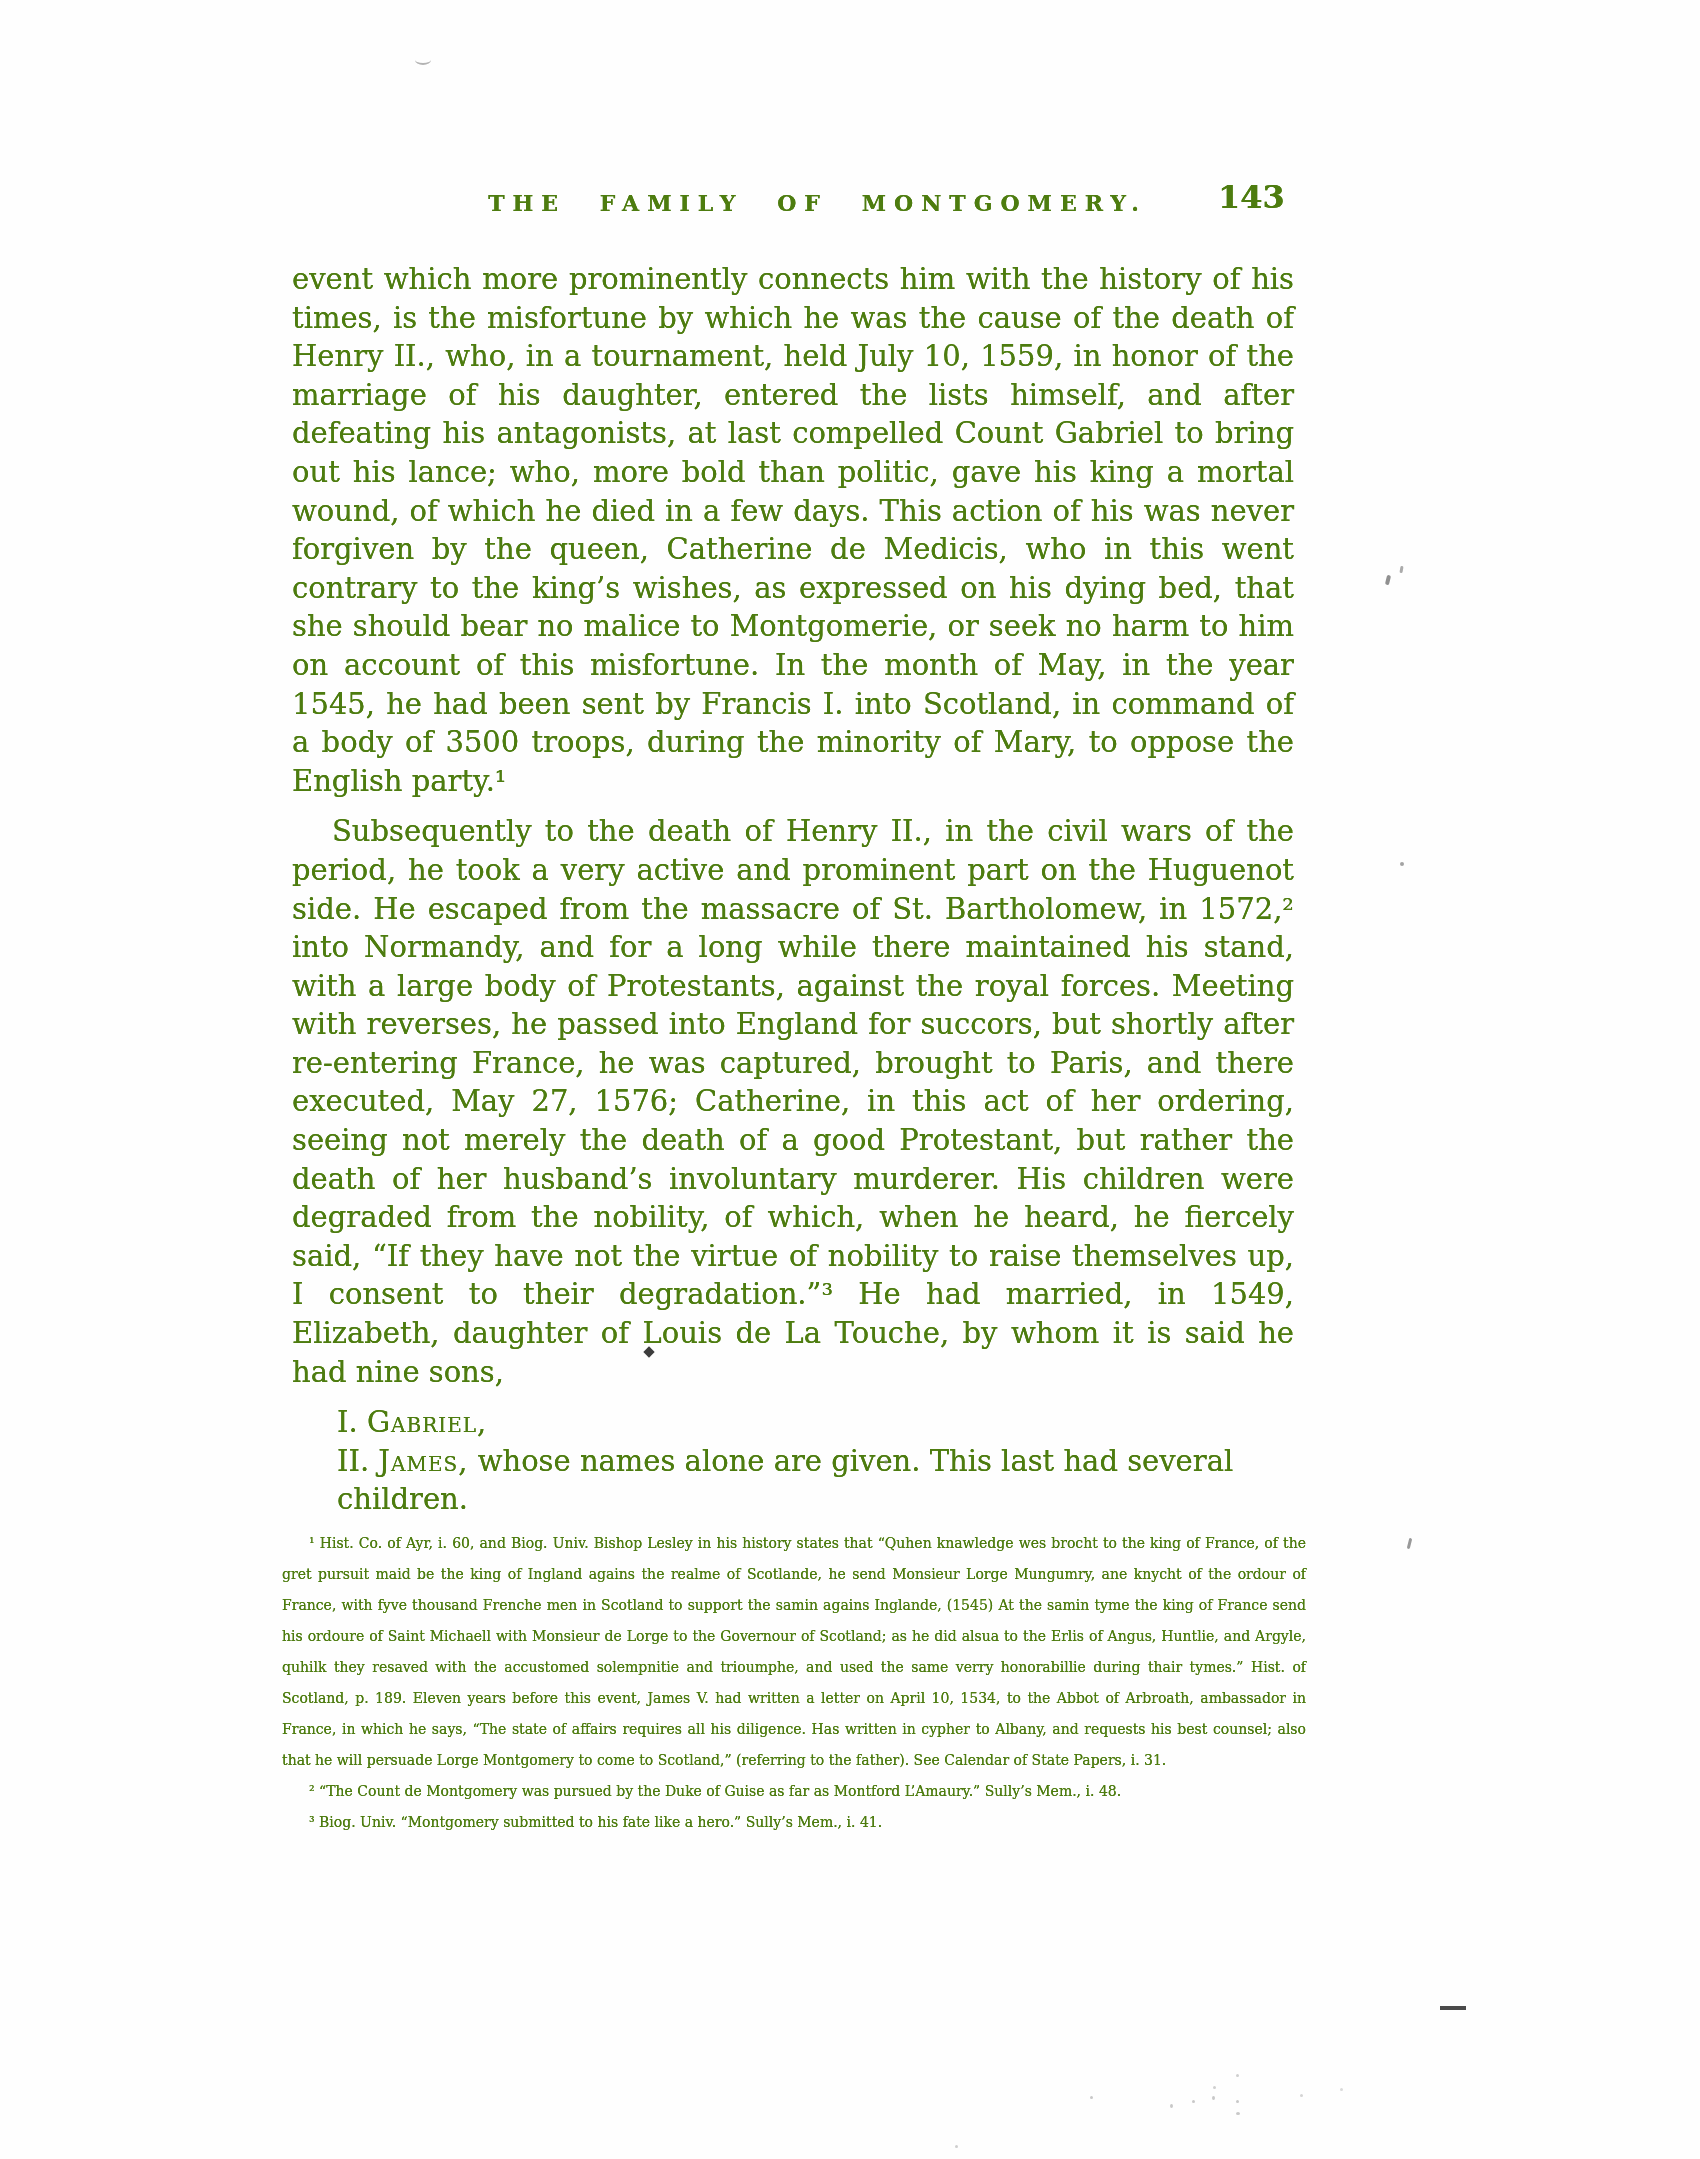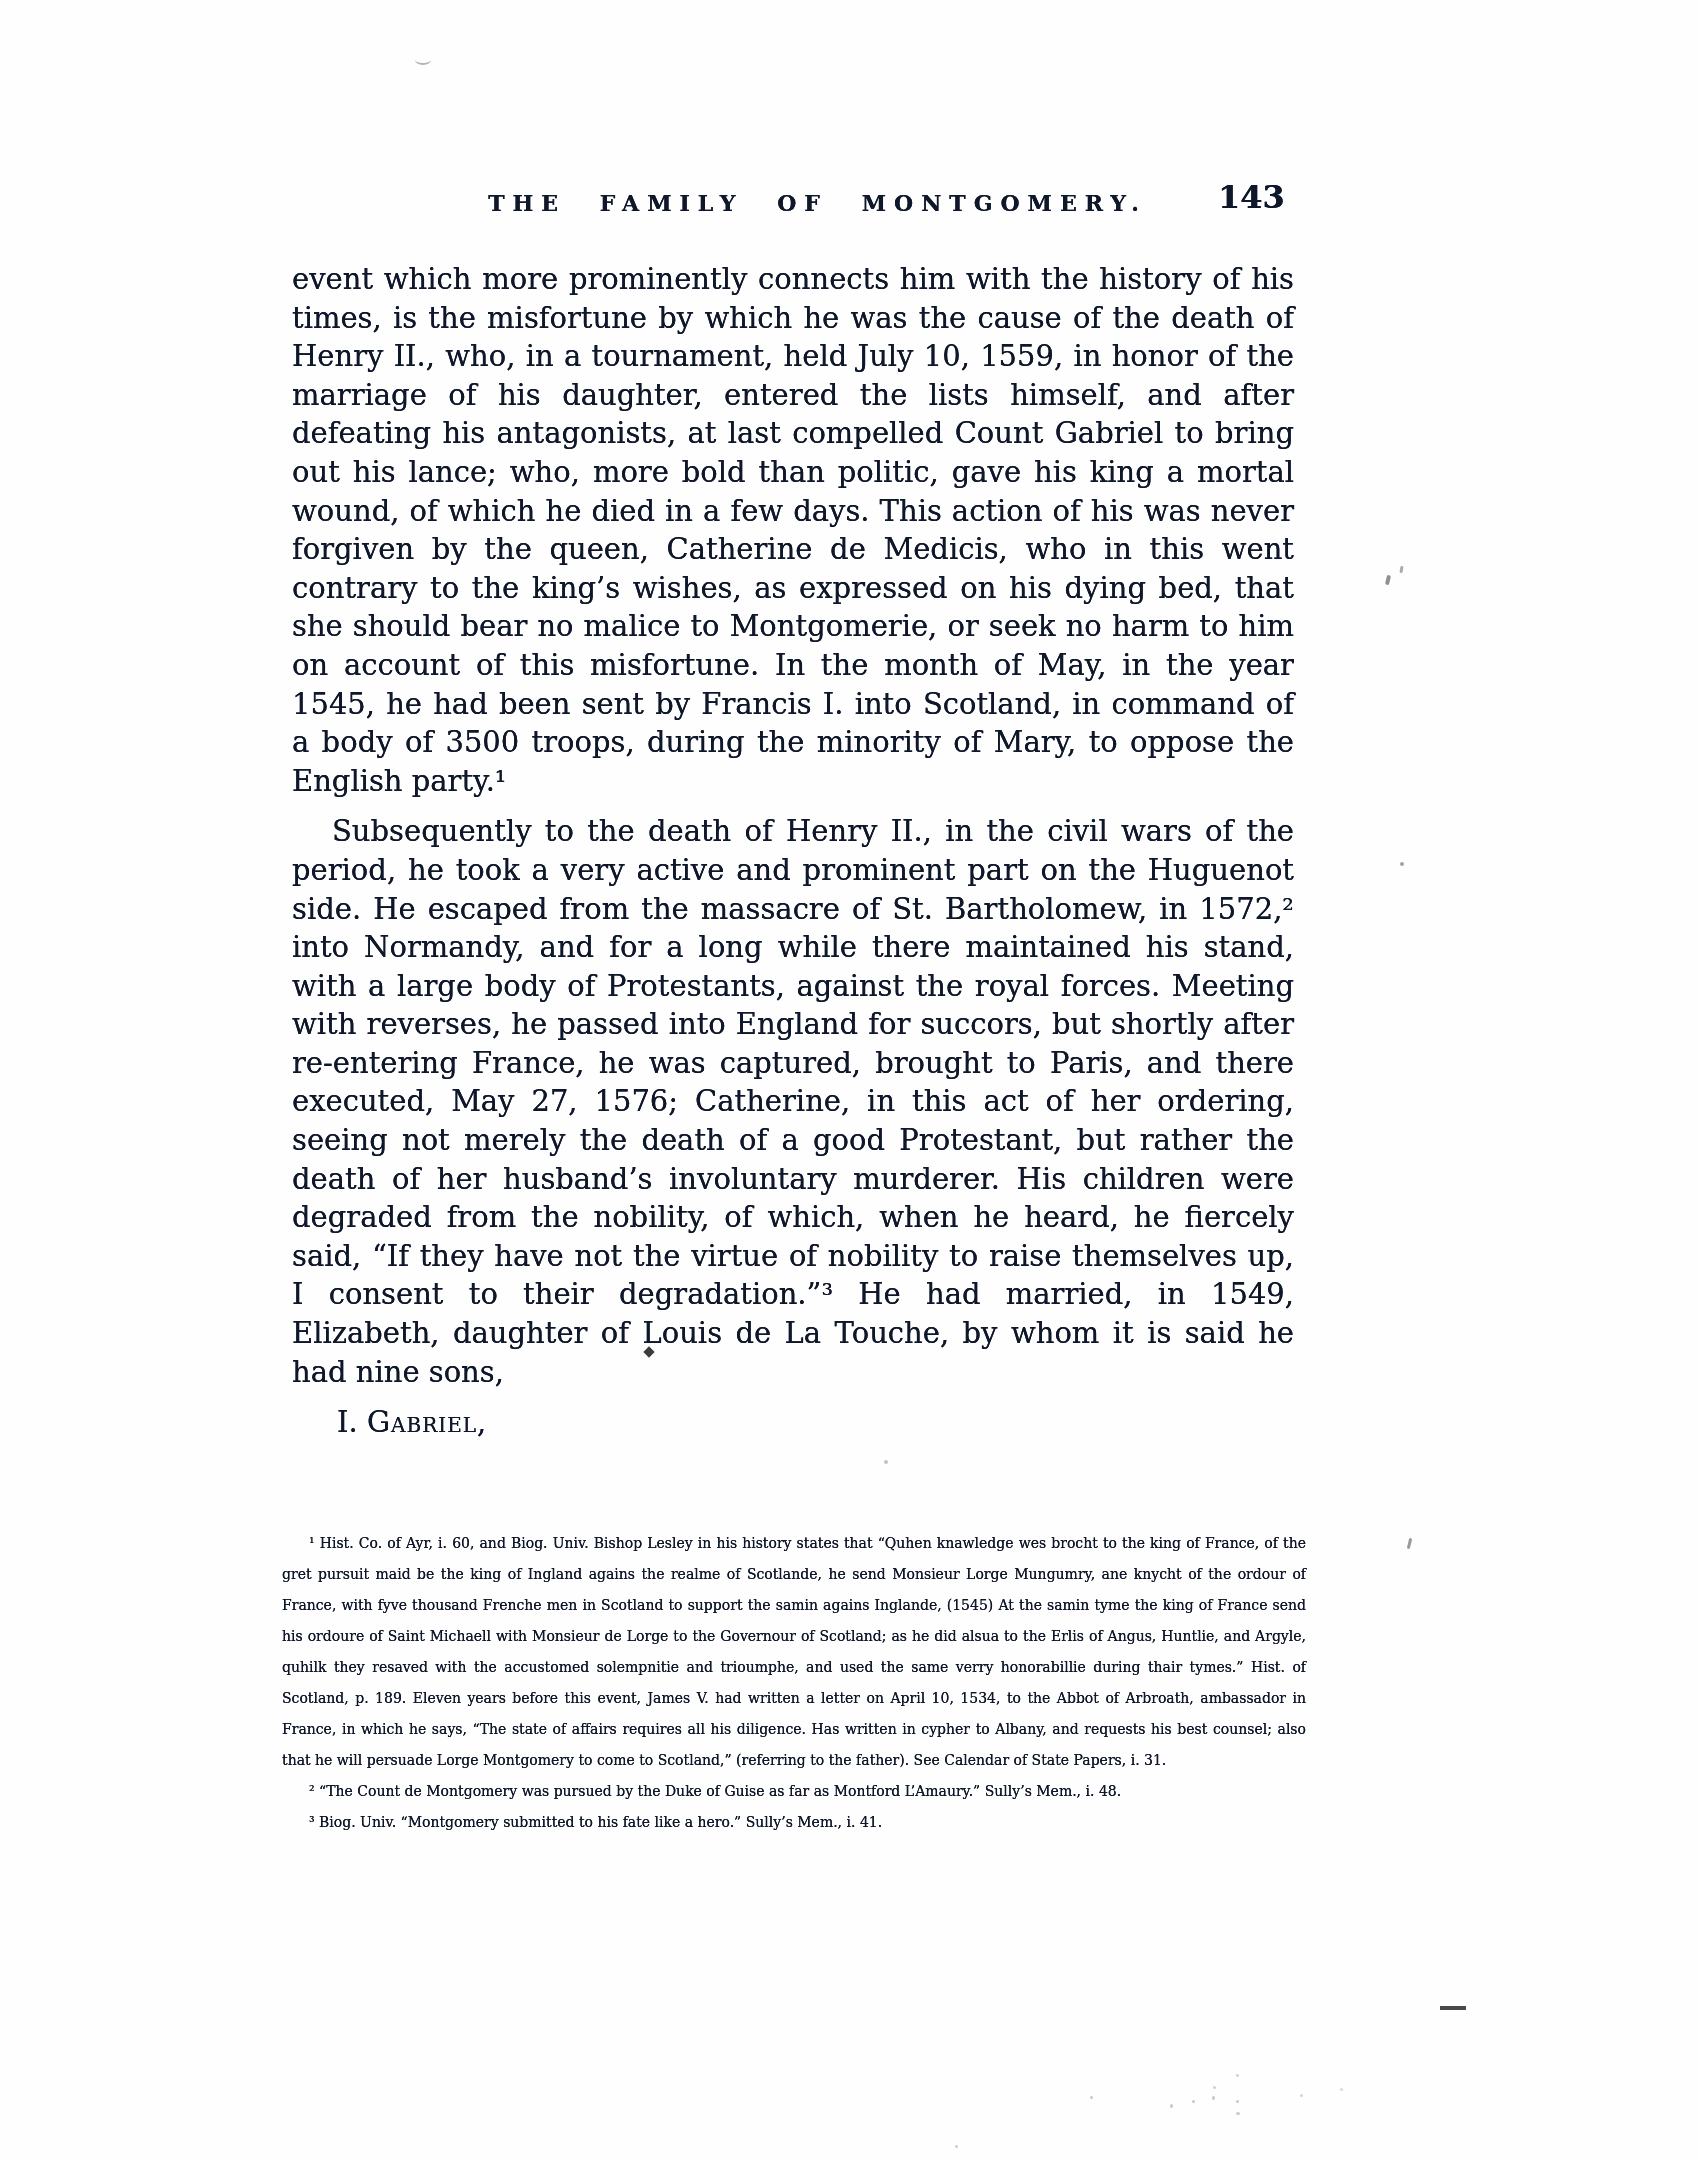--- a/index.html
+++ b/index.html
@@ -1,21 +1,21 @@
 <!DOCTYPE html>
 <html><head>
 <meta charset="utf-8">
 <style>
   html,body{margin:0;padding:0;background:#e8e8e8;}
   .page{
     position:relative;
     width:1700px;height:2159px;
     background:#fefefe;
     font-family:"DejaVu Serif","Liberation Serif",serif;
-    color:#0f172a;
+    color:#4d7c0f;
     overflow:hidden;
   }
   .running-head{
     position:absolute;left:280px;top:190px;width:1025px;
     padding-left:50px;box-sizing:border-box;
     text-align:center;
     font-size:22px;font-weight:bold;
     letter-spacing:8px;word-spacing:18px;
     text-shadow:0 0 0.5px currentColor;
     white-space:nowrap;
@@ -53,20 +53,21 @@
 <div class="page">
 
   <div class="running-head">THE FAMILY OF MONTGOMERY.</div>
   <div class="page-number">143</div>
 
   <div class="body-text">
     <p>event which more prominently connects him with the history of his times, is the misfortune by which he was the cause of the death of Henry II., who, in a tournament, held July 10, 1559, in honor of the marriage of his daughter, entered the lists himself, and after defeating his antagonists, at last compelled Count Gabriel to bring out his lance; who, more bold than politic, gave his king a mortal wound, of which he died in a few days.  This action of his was never forgiven by the queen, Catherine de Medicis, who in this went contrary to the king’s wishes, as expressed on his dying bed, that she should bear no malice to Montgomerie, or seek no harm to him on account of this misfortune. In the month of May, in the year 1545, he had been sent by Francis I. into Scotland, in command of a body of 3500 troops, during the minority of Mary, to oppose the English party.¹</p>
     <p class="indent">Subsequently to the death of Henry II., in the civil wars of the period, he took a very active and prominent part on the Huguenot side. He escaped from the massacre of St. Bartholomew, in 1572,² into Normandy, and for a long while there maintained his stand, with a large body of Protestants, against the royal forces.  Meeting with reverses, he passed into England for succors, but shortly after re-entering France, he was captured, brought to Paris, and there executed, May 27, 1576; Catherine, in this act of her ordering, seeing not merely the death of a good Protestant, but rather the death of her husband’s involuntary murderer.  His children were degraded from the nobility, of which, when he heard, he fiercely said, “If they have not the virtue of nobility to raise themselves up, I consent to their degradation.”³  He had married, in 1549, Elizabeth, daughter of Louis de La Touche, by whom it is said he had nine sons,</p>
     <div class="child-list">
       <p class="row"><span>I. </span><span class="smallcaps">Gabriel,</span><span></span></p>
+      <p class="row"><span>II. </span><span class="smallcaps">James,</span><span> whose names alone are given.  This last had several children.</span></p>
     </div>
   </div>
 
   <div class="footnotes">
     <p>¹ Hist. Co. of Ayr, i. 60, and Biog. Univ.  Bishop Lesley in his history states that “Quhen knawledge wes brocht to the king of France, of the gret pursuit maid be the king of Ingland agains the realme of Scotlande, he send Monsieur Lorge Mungumry, ane knycht of the ordour of France, with fyve thousand Frenche men in Scotland to support the samin agains Inglande, (1545) At the samin tyme the king of France send his ordoure of Saint Michaell with Monsieur de Lorge to the Governour of Scotland; as he did alsua to the Erlis of Angus, Huntlie, and Argyle, quhilk they resaved with the accustomed solempnitie and trioumphe, and used the same verry honorabillie during thair tymes.”  Hist. of Scotland, p. 189.  Eleven years before this event, James V. had written a letter on April 10, 1534, to the Abbot of Arbroath, ambassador in France, in which he says, “The state of affairs requires all his diligence.  Has written in cypher to Albany, and requests his best counsel; also that he will persuade Lorge Montgomery to come to Scotland,” (referring to the father).  See Calendar of State Papers, i. 31.</p>
     <p>² “The Count de Montgomery was pursued by the Duke of Guise as far as Montford L’Amaury.”  Sully’s Mem., i. 48.</p>
     <p>³ Biog. Univ.  “Montgomery submitted to his fate like a hero.”  Sully’s Mem., i. 41.</p>
   </div>
 
   <div class="speck" style="left:415px;top:55px;width:16px;height:8px;border-bottom:2px solid #777;border-radius:50%;opacity:.55;"></div>

